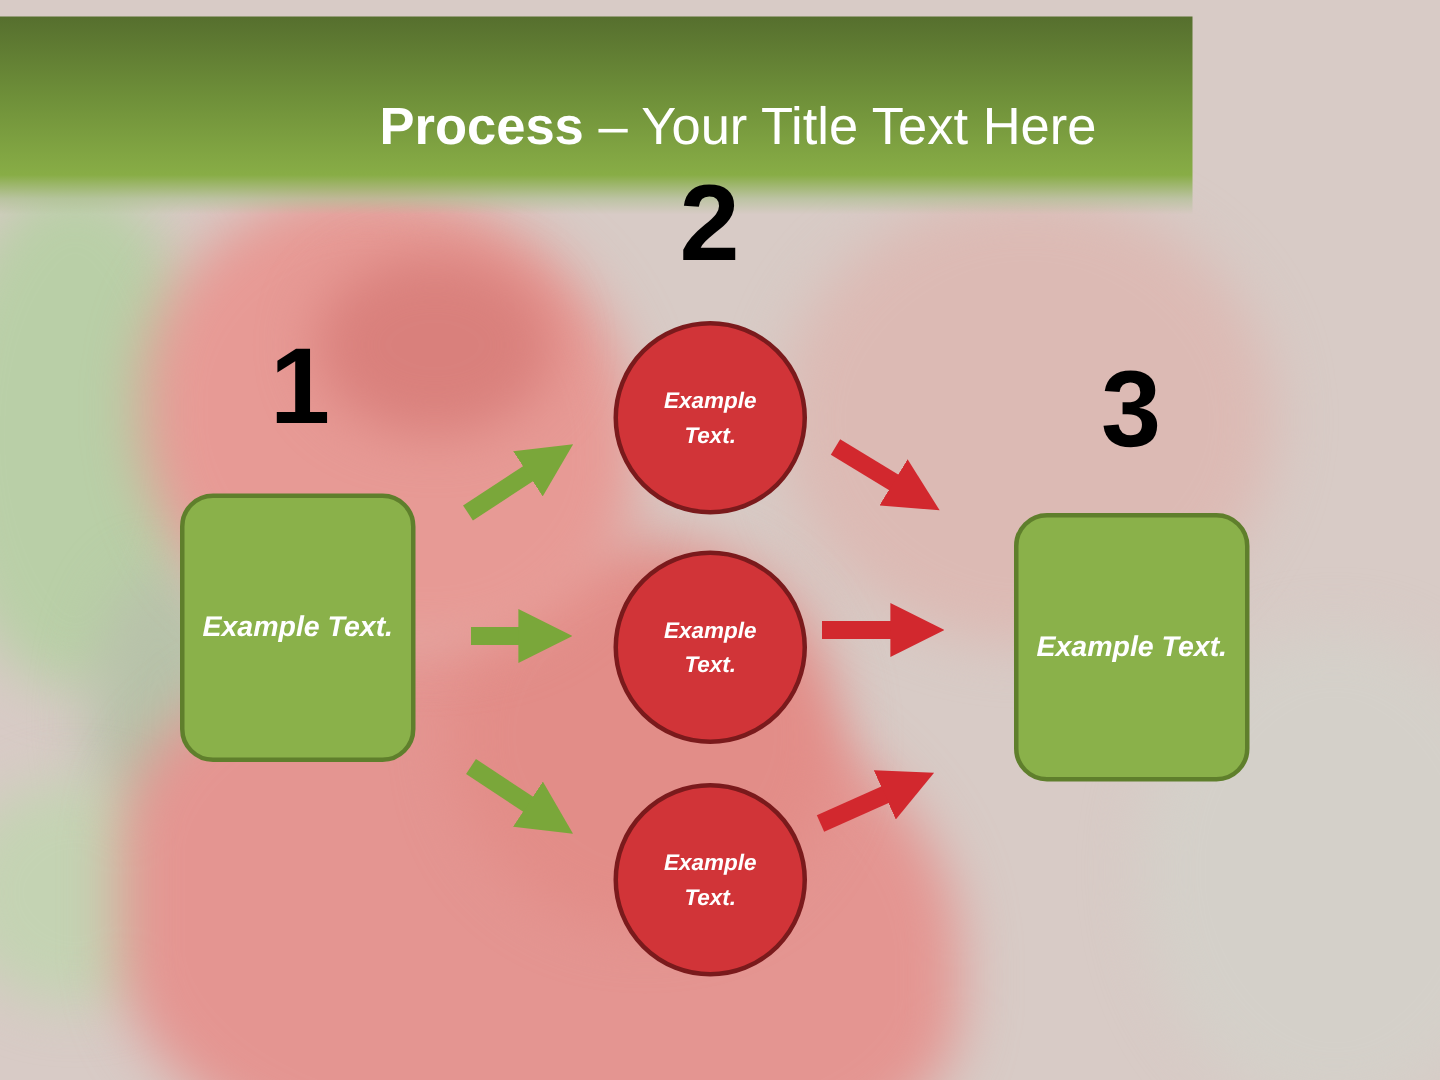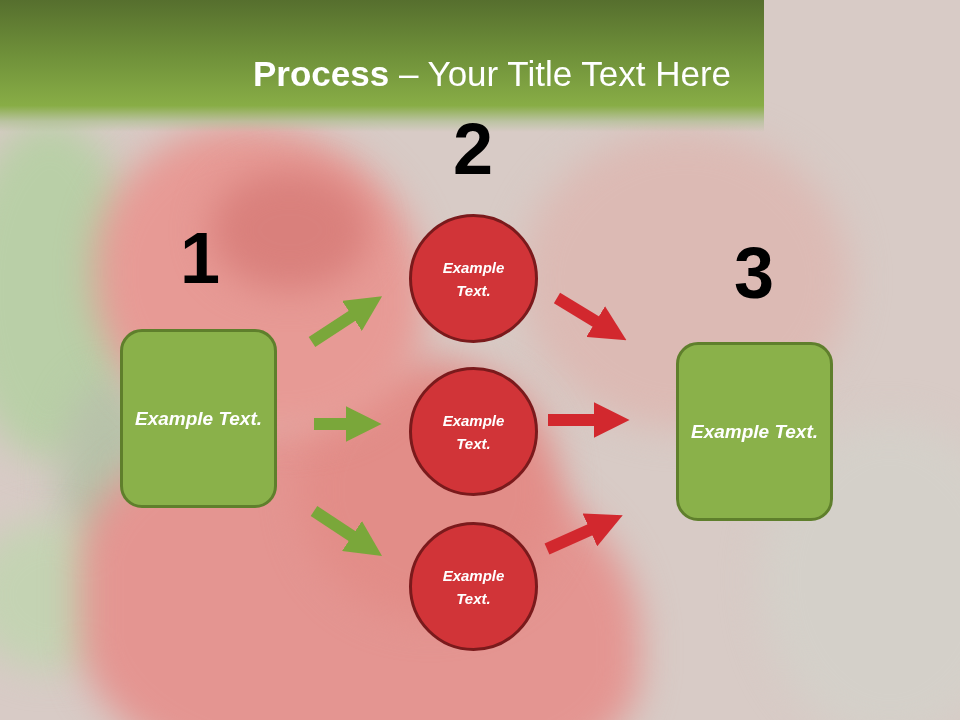--- a/index.html
+++ b/index.html
@@ -12,22 +12,22 @@
     .bg .rose-top { left: 95px; top: 125px; width: 330px; height: 310px; background: #e79a95; border-radius: 45% 55% 40% 50%; }
     .bg .rose-core { left: 210px; top: 170px; width: 160px; height: 120px; background: #d9807c; }
     .bg .rose-bottom { left: 80px; top: 420px; width: 560px; height: 360px; background: #e49591; border-radius: 40% 60% 30% 40%; }
     .bg .rose-mid { left: 300px; top: 360px; width: 260px; height: 260px; background: #e28d88; }
     .bg .leaf-left { left: -40px; top: 120px; width: 180px; height: 340px; background: #b9cfa7; }
     .bg .leaf-low { left: -30px; top: 520px; width: 160px; height: 150px; background: #c4d3b3; }
     .bg .stem { left: 60px; top: 380px; width: 90px; height: 200px; background: #b7c2a9; }
     .bg .warm-right { left: 520px; top: 130px; width: 330px; height: 300px; background: #dcbab4; }
     .bg .cool-right { left: 760px; top: 420px; width: 260px; height: 320px; background: #d4d0c9; }
 
-    .header { position: absolute; left: 0; top: 0; width: 764px; height: 132px;
-      background: linear-gradient(to bottom, #566f2e 0%, #6e8f39 40%, #88ad46 80%, rgba(170,190,140,0.6) 92%, rgba(216,203,198,0) 100%); }
+    .header { position: absolute; left: 0; top: 11px; width: 764px; height: 132px;
+      background: linear-gradient(to bottom, #566f2e 0%, #6e8f39 40%, #88ad46 80%, rgba(170,190,140,0.6) 92%, rgba(216,203,198,0) 100%); padding-left: 31px; }
     .title { position: absolute; left: 0; top: 52px; width: 984px; text-align: center; color: #ffffff; font-size: 35px; line-height: 44px; white-space: nowrap; }
     .title .bold { font-weight: bold; }
 
     .stepnum { position: absolute; font-weight: bold; color: #000; font-size: 72px; line-height: 72px; text-align: center; width: 80px; }
 
     .box { position: absolute; box-sizing: border-box; width: 157px; height: 179px; background: #8ab14a; border: 3px solid #5f7f2c; border-radius: 22px;
       display: flex; align-items: center; justify-content: center; text-align: center; color: #ffffff; font-style: italic; font-weight: bold; font-size: 19px; line-height: 29px; padding: 0 10px; }
 
     .circle { position: absolute; box-sizing: border-box; width: 129px; height: 129px; border-radius: 50%; background: #d13438; border: 3px solid #7a1a1c;
       display: flex; align-items: center; justify-content: center; text-align: center; color: #ffffff; font-style: italic; font-weight: bold; font-size: 15px; line-height: 23px; padding: 0 16px; }

